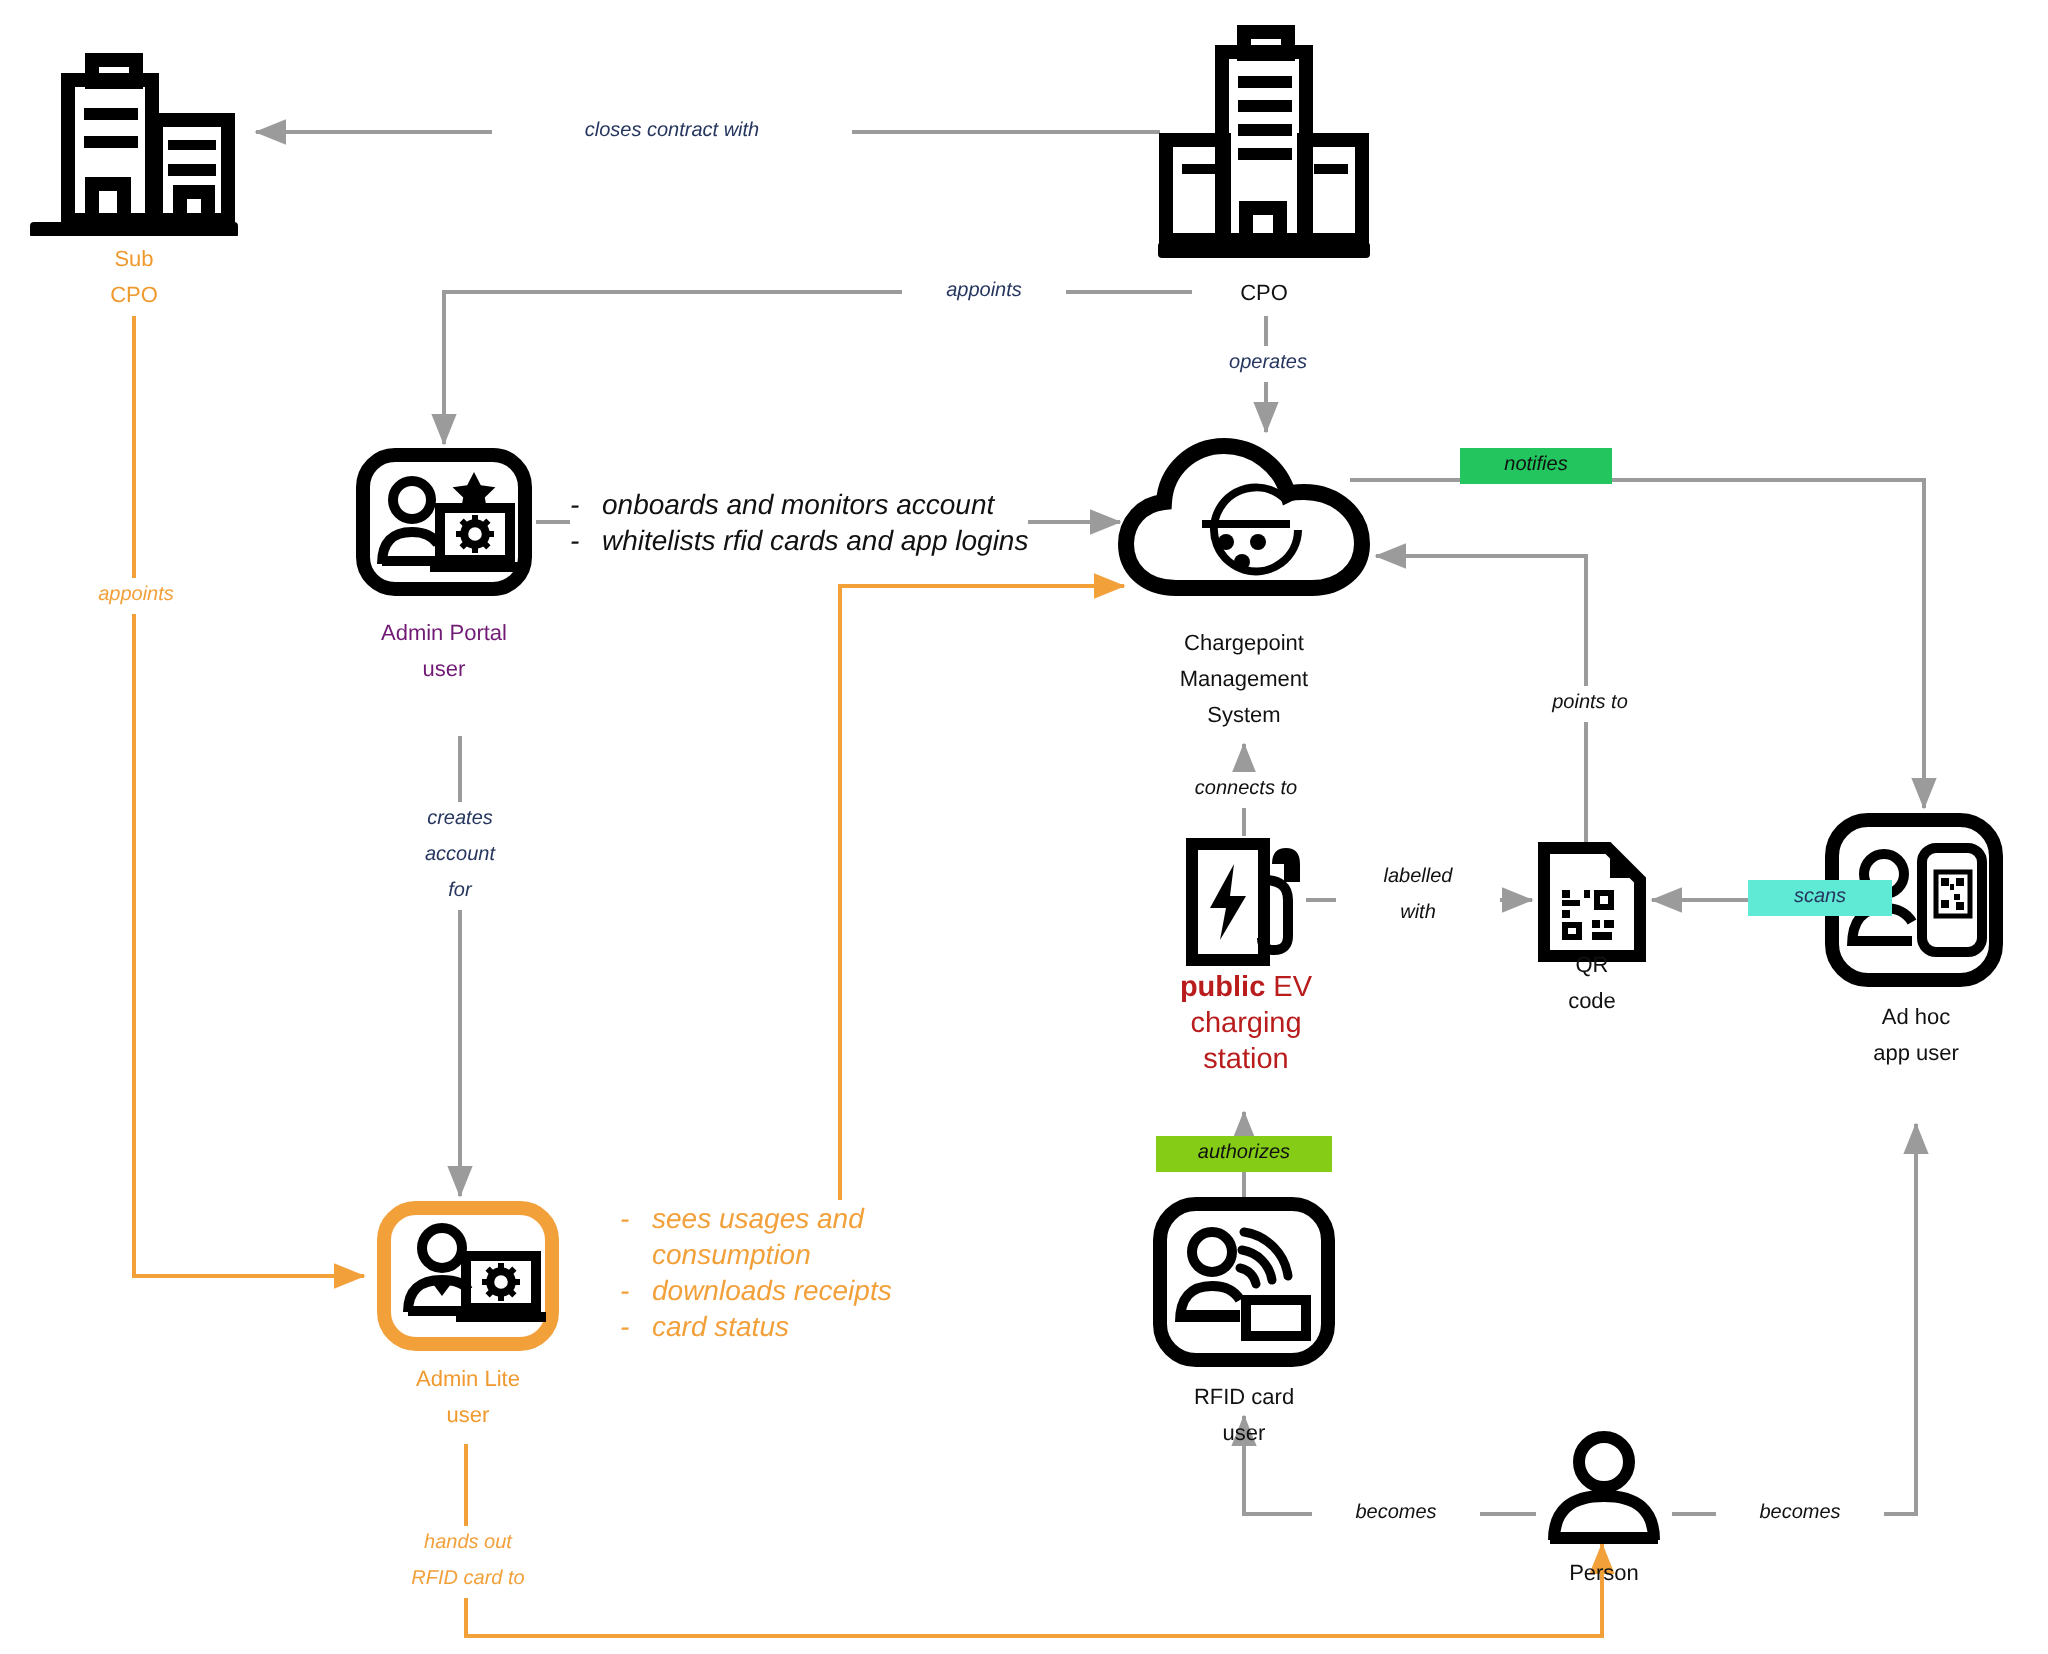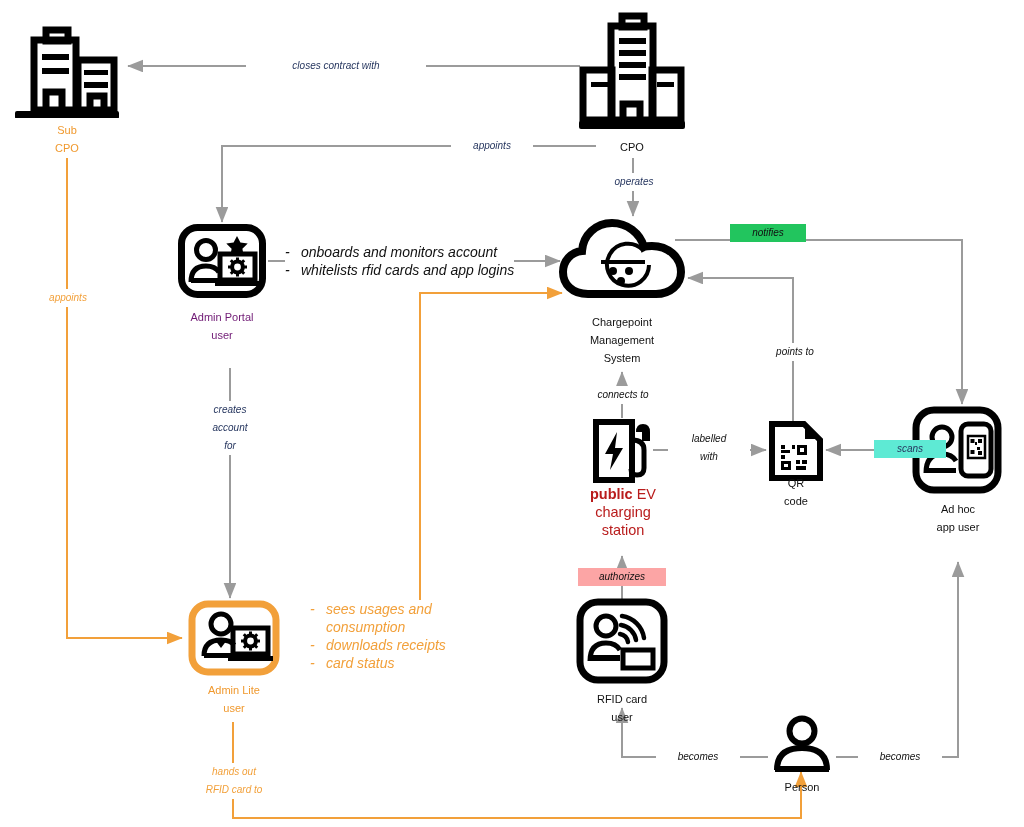--- a/index.html
+++ b/index.html
@@ -247,21 +247,21 @@
   <div class="elabel black center" style="left:730px;top:224px;width:76px;background:#22c55e;">notifies</div>
   <div class="elabel black center" style="left:755px;top:343px;width:80px;background:#fff;">points to</div>
   <div class="elabel black center" style="left:573px;top:386px;width:100px;background:#fff;">connects to</div>
   <div class="elabel black center" style="left:668px;top:430px;width:82px;background:#fff;">labelled
 with</div>
   <div class="elabel navy center" style="left:838px;top:440px;width:72px;background:#5eead4;margin-left:36px;">scans</div>
   <div class="elabel navy center" style="left:190px;top:401px;width:80px;background:#fff;">creates
 account
 for</div>
   <div class="elabel orange center" style="left:27px;top:289px;width:82px;background:#fff;">appoints</div>
-  <div class="elabel black center" style="left:578px;top:568px;width:88px;background:#fca5a5;">authorizes</div>
+  <div class="elabel black center" style="left:578px;top:568px;width:88px;background:#84cc16;">authorizes</div>
   <div class="elabel black center" style="left:656px;top:748px;width:84px;background:#fff;">becomes</div>
   <div class="elabel black center" style="left:858px;top:748px;width:84px;background:#fff;">becomes</div>
   <div class="elabel orange center" style="left:177px;top:763px;width:114px;background:#fff;">hands out
 RFID card to</div>
 
   <div class="bullets black" style="left:285px;top:243px;background:#fff;">
     <div class="row">
       <span class="dash">-</span>
       <span>onboards and monitors account</span>
     </div>

